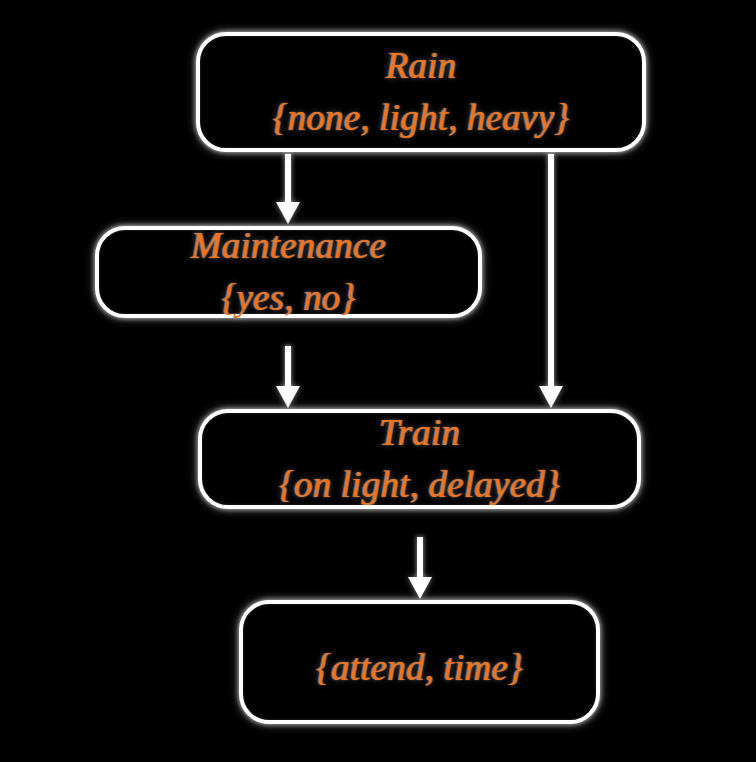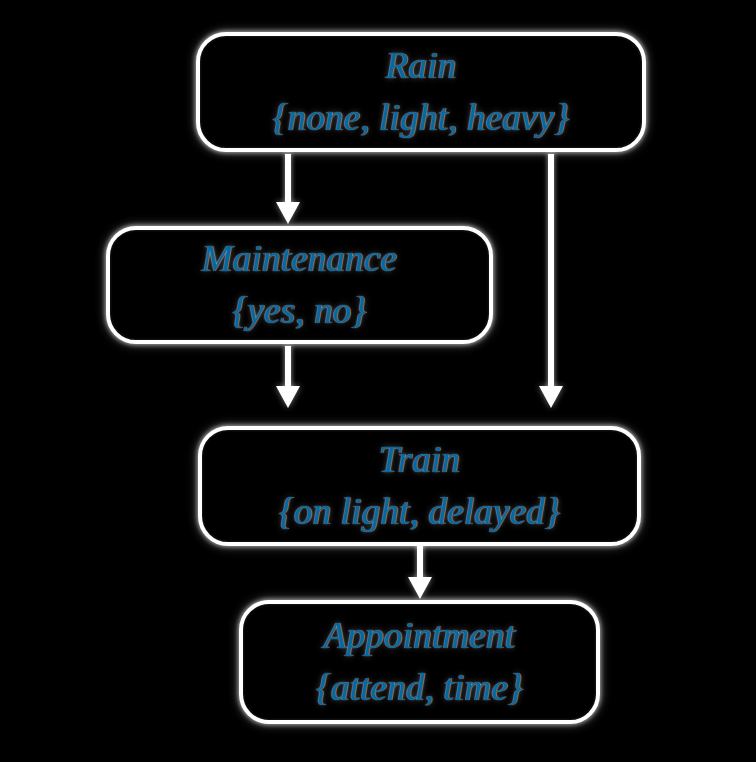--- a/index.html
+++ b/index.html
@@ -38,39 +38,39 @@
     justify-content: center;
     box-shadow:
       0 0 4px 1px rgba(255,255,255,0.55),
       0 0 10px 2px rgba(255,255,255,0.25),
       inset 0 0 3px 0 rgba(255,255,255,0.18);
     z-index: 3;
   }
 
   .node-title,
   .node-states {
-    color: #0369a1;
+    color: #f97316;
     font-style: italic;
     text-align: center;
     white-space: nowrap;
     line-height: 1.08;
     letter-spacing: 0.2px;
     
     text-shadow:
       -1px 0 1px rgba(150,190,255,0.55),
        1px 0 1px rgba(255,190,140,0.55),
        0 0 6px rgba(255,255,255,0.35);
   }
   .node-title  { font-size: 37px; }
   .node-states { font-size: 37px; margin-top: 12px; }
 
   
   #node-rain        { left: 196px; top: 32px;  width: 450px; height: 120px; }
-  #node-maintenance { left: 106px;  top: 226px; width: 387px; height: 118px; }
-  #node-train       { left: 198px; top: 426px; width: 443px; height: 120px; }
+  #node-maintenance { left: 95px;  top: 226px; width: 387px; height: 92px; }
+  #node-train       { left: 198px; top: 409px; width: 443px; height: 100px; }
   #node-appointment { left: 239px; top: 600px; width: 361px; height: 124px; }
 
   
   .edge {
     position: absolute;
     z-index: 2;
   }
   .edge-shaft {
     position: absolute;
     left: 0;
@@ -141,17 +141,16 @@
     <div class="node-title">Maintenance</div>
     <div class="node-states">{yes, no}</div>
   </div>
 
   <div class="node" id="node-train">
     <div class="node-title">Train</div>
     <div class="node-states">{on light, delayed}</div>
   </div>
 
   <div class="node" id="node-appointment">
-    <div class="node-title">Appointment</div>
     <div class="node-states">{attend, time}</div>
   </div>
 
 </div>
 
 </body></html>

